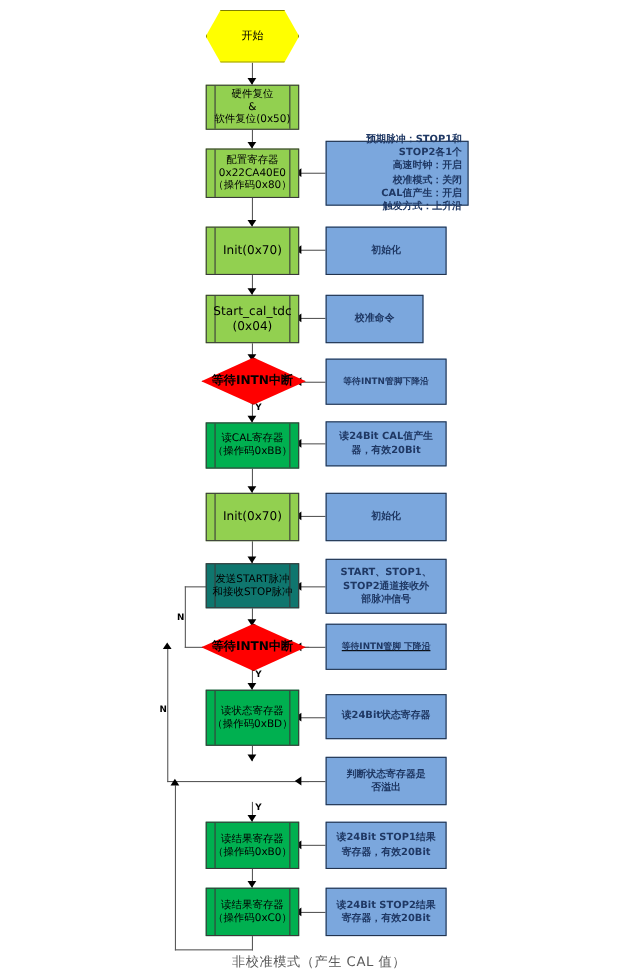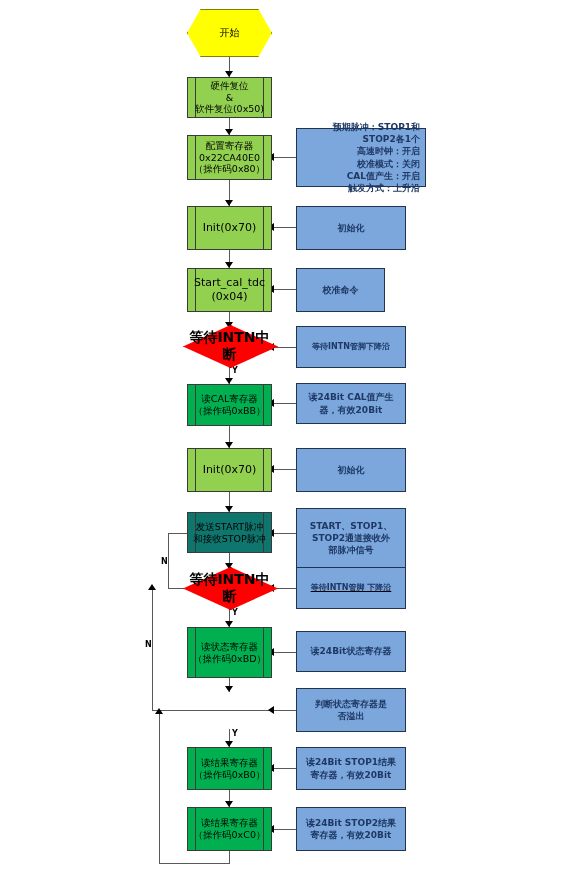--- a/index.html
+++ b/index.html
@@ -42,21 +42,21 @@
   .pp.green-lt .txt{font-size:9.5px;}
   .pp.mono .txt{font-family:"DejaVu Sans","Liberation Sans",sans-serif;font-size:11px;}
 
   
   .dia{background:transparent;border:none;}
   .dia .shape{
     position:absolute;left:0;top:0;width:100%;height:100%;
     background:#ff0000;border:1px solid #8b0000;
     clip-path:polygon(50% 0,100% 50%,50% 100%,0 50%);
   }
-  .dia .txt{position:relative;z-index:2;font-size:14px;color:#000;font-weight:bold;line-height:1.2;}
+  .dia .txt{position:relative;z-index:2;font-size:11px;color:#000;font-weight:bold;line-height:1.2;}
 
   
   .ann{background:#7ba7dd;border:1px solid #22334d;}
   .ann .txt{font-size:9px;color:#1f3864;line-height:1.35;font-weight:bold;}
   .ann.small .txt{font-size:8px;}
   .ann.left .txt{text-align:right;}
 
   
   .ln{position:absolute;background:#595959;}
   .ln.v{width:1px;}
@@ -280,21 +280,21 @@
     <span class="txt">
       <span>读24Bit CAL值产生</span><br>
       <span>器，有效20Bit</span>
     </span>
   </div>
 
   <div class="node ann" style="left:296px;top:448px;width:110px;height:44px;">
     <span class="txt">初始化</span>
   </div>
 
-  <div class="node ann" style="left:296px;top:508px;width:110px;height:60px;">
+  <div class="node ann" style="left:296px;top:508px;width:110px;height:50px;">
     <span class="txt">
       <span>START、STOP1、</span><br>
       <span>STOP2通道接收外</span><br>
       <span>部脉冲信号</span>
     </span>
   </div>
 
   <div class="node ann small" style="left:296px;top:567px;width:110px;height:42px;text-decoration:underline;">
     <span class="txt">等待INTN管脚 下降沿</span>
   </div>
@@ -317,14 +317,15 @@
     </span>
   </div>
 
   <div class="node ann" style="left:296px;top:807px;width:110px;height:44px;">
     <span class="txt">
       <span>读24Bit STOP2结果</span><br>
       <span>寄存器，有效20Bit</span>
     </span>
   </div>
 
+  <div class="caption" style="top:866px;">非校准模式（产生 CAL 值）</div>
 
 </div>
 
 </body></html>

